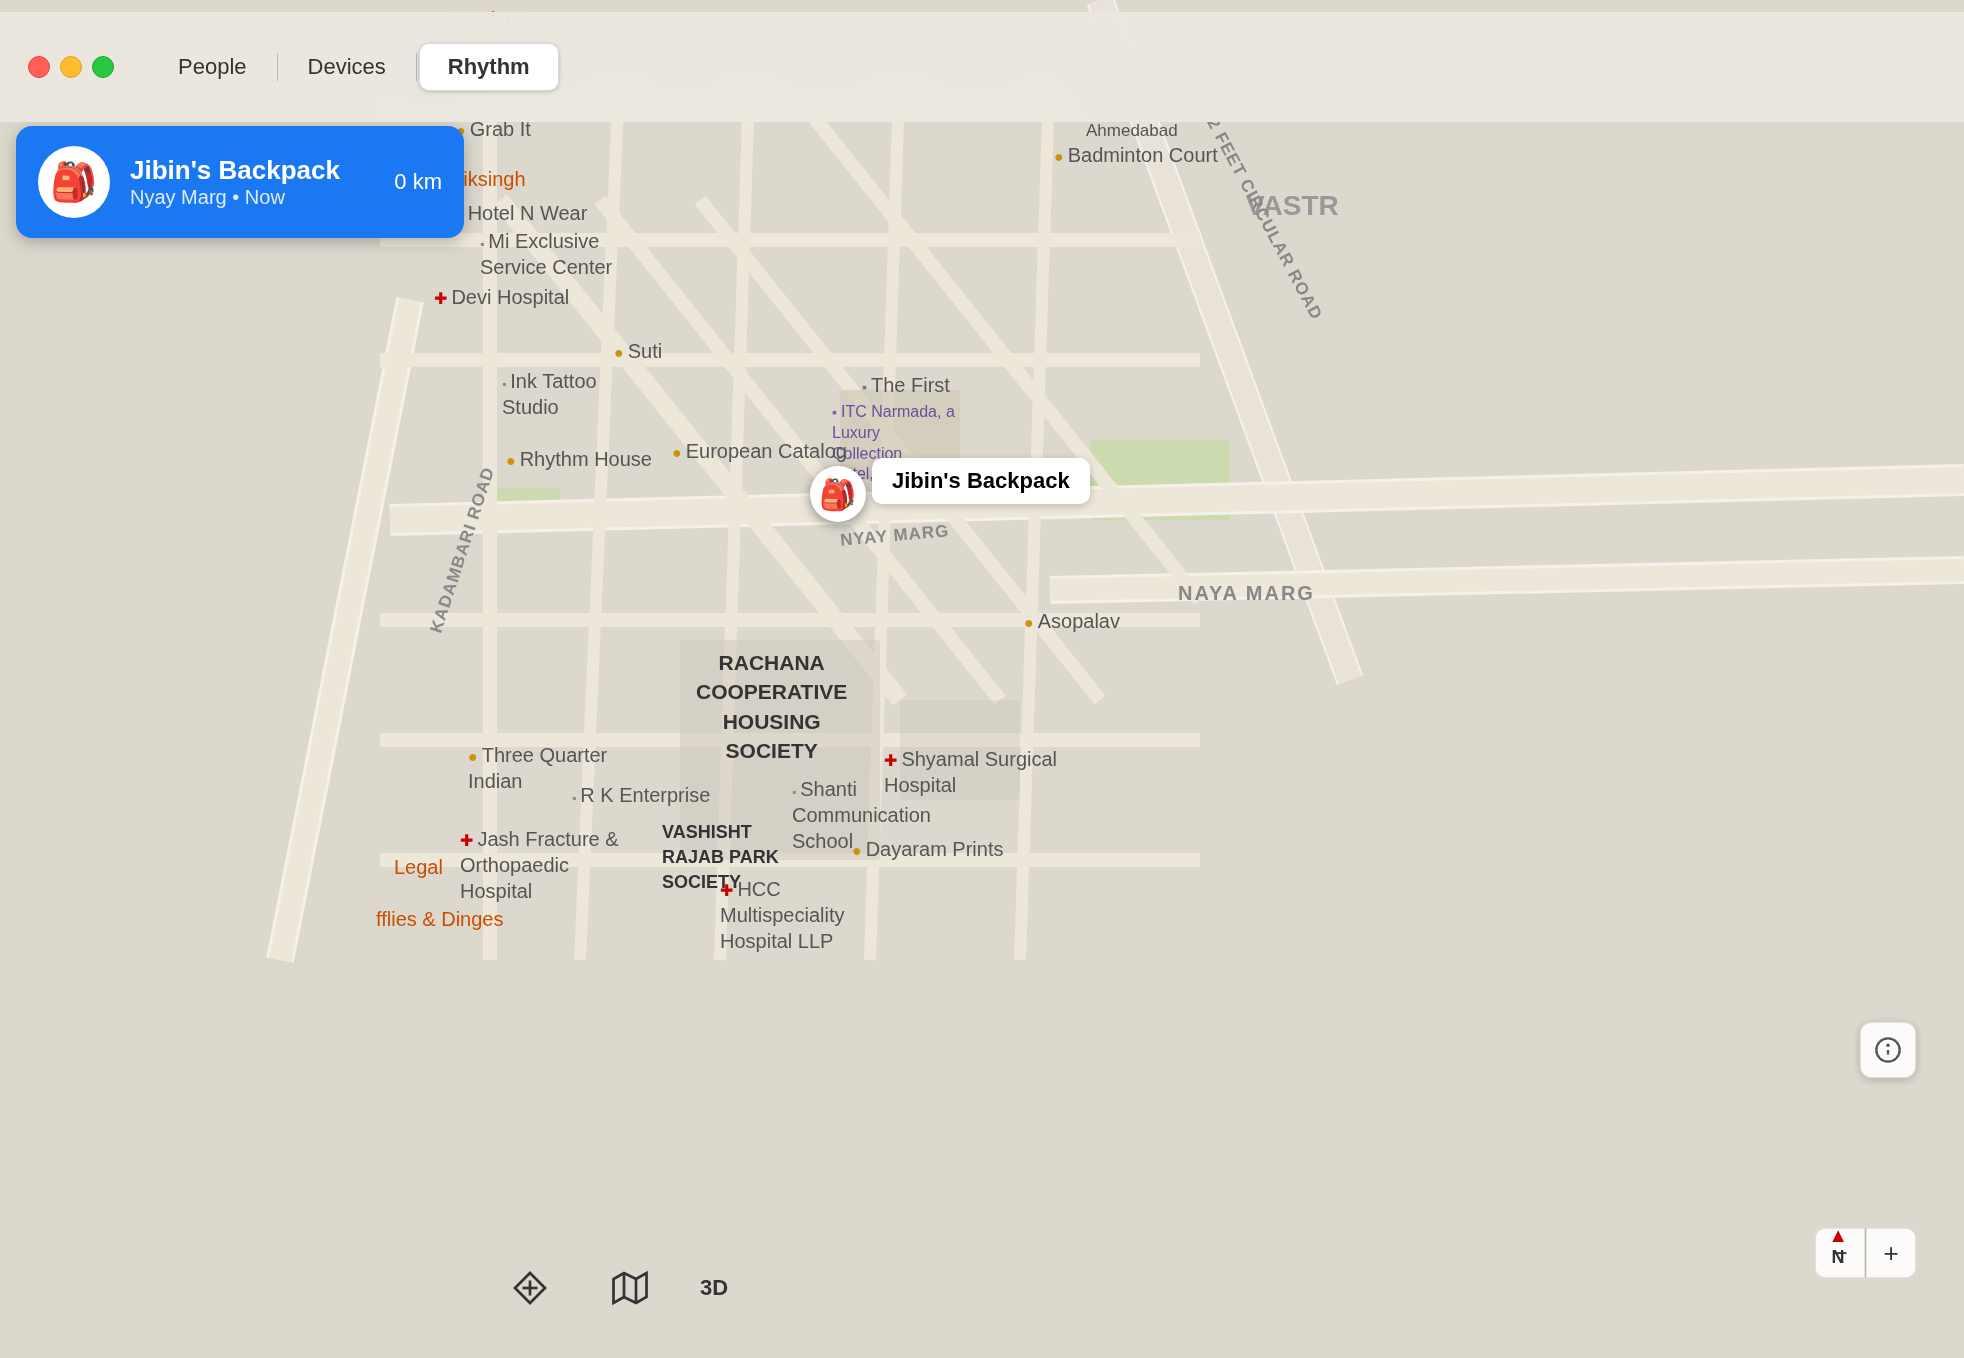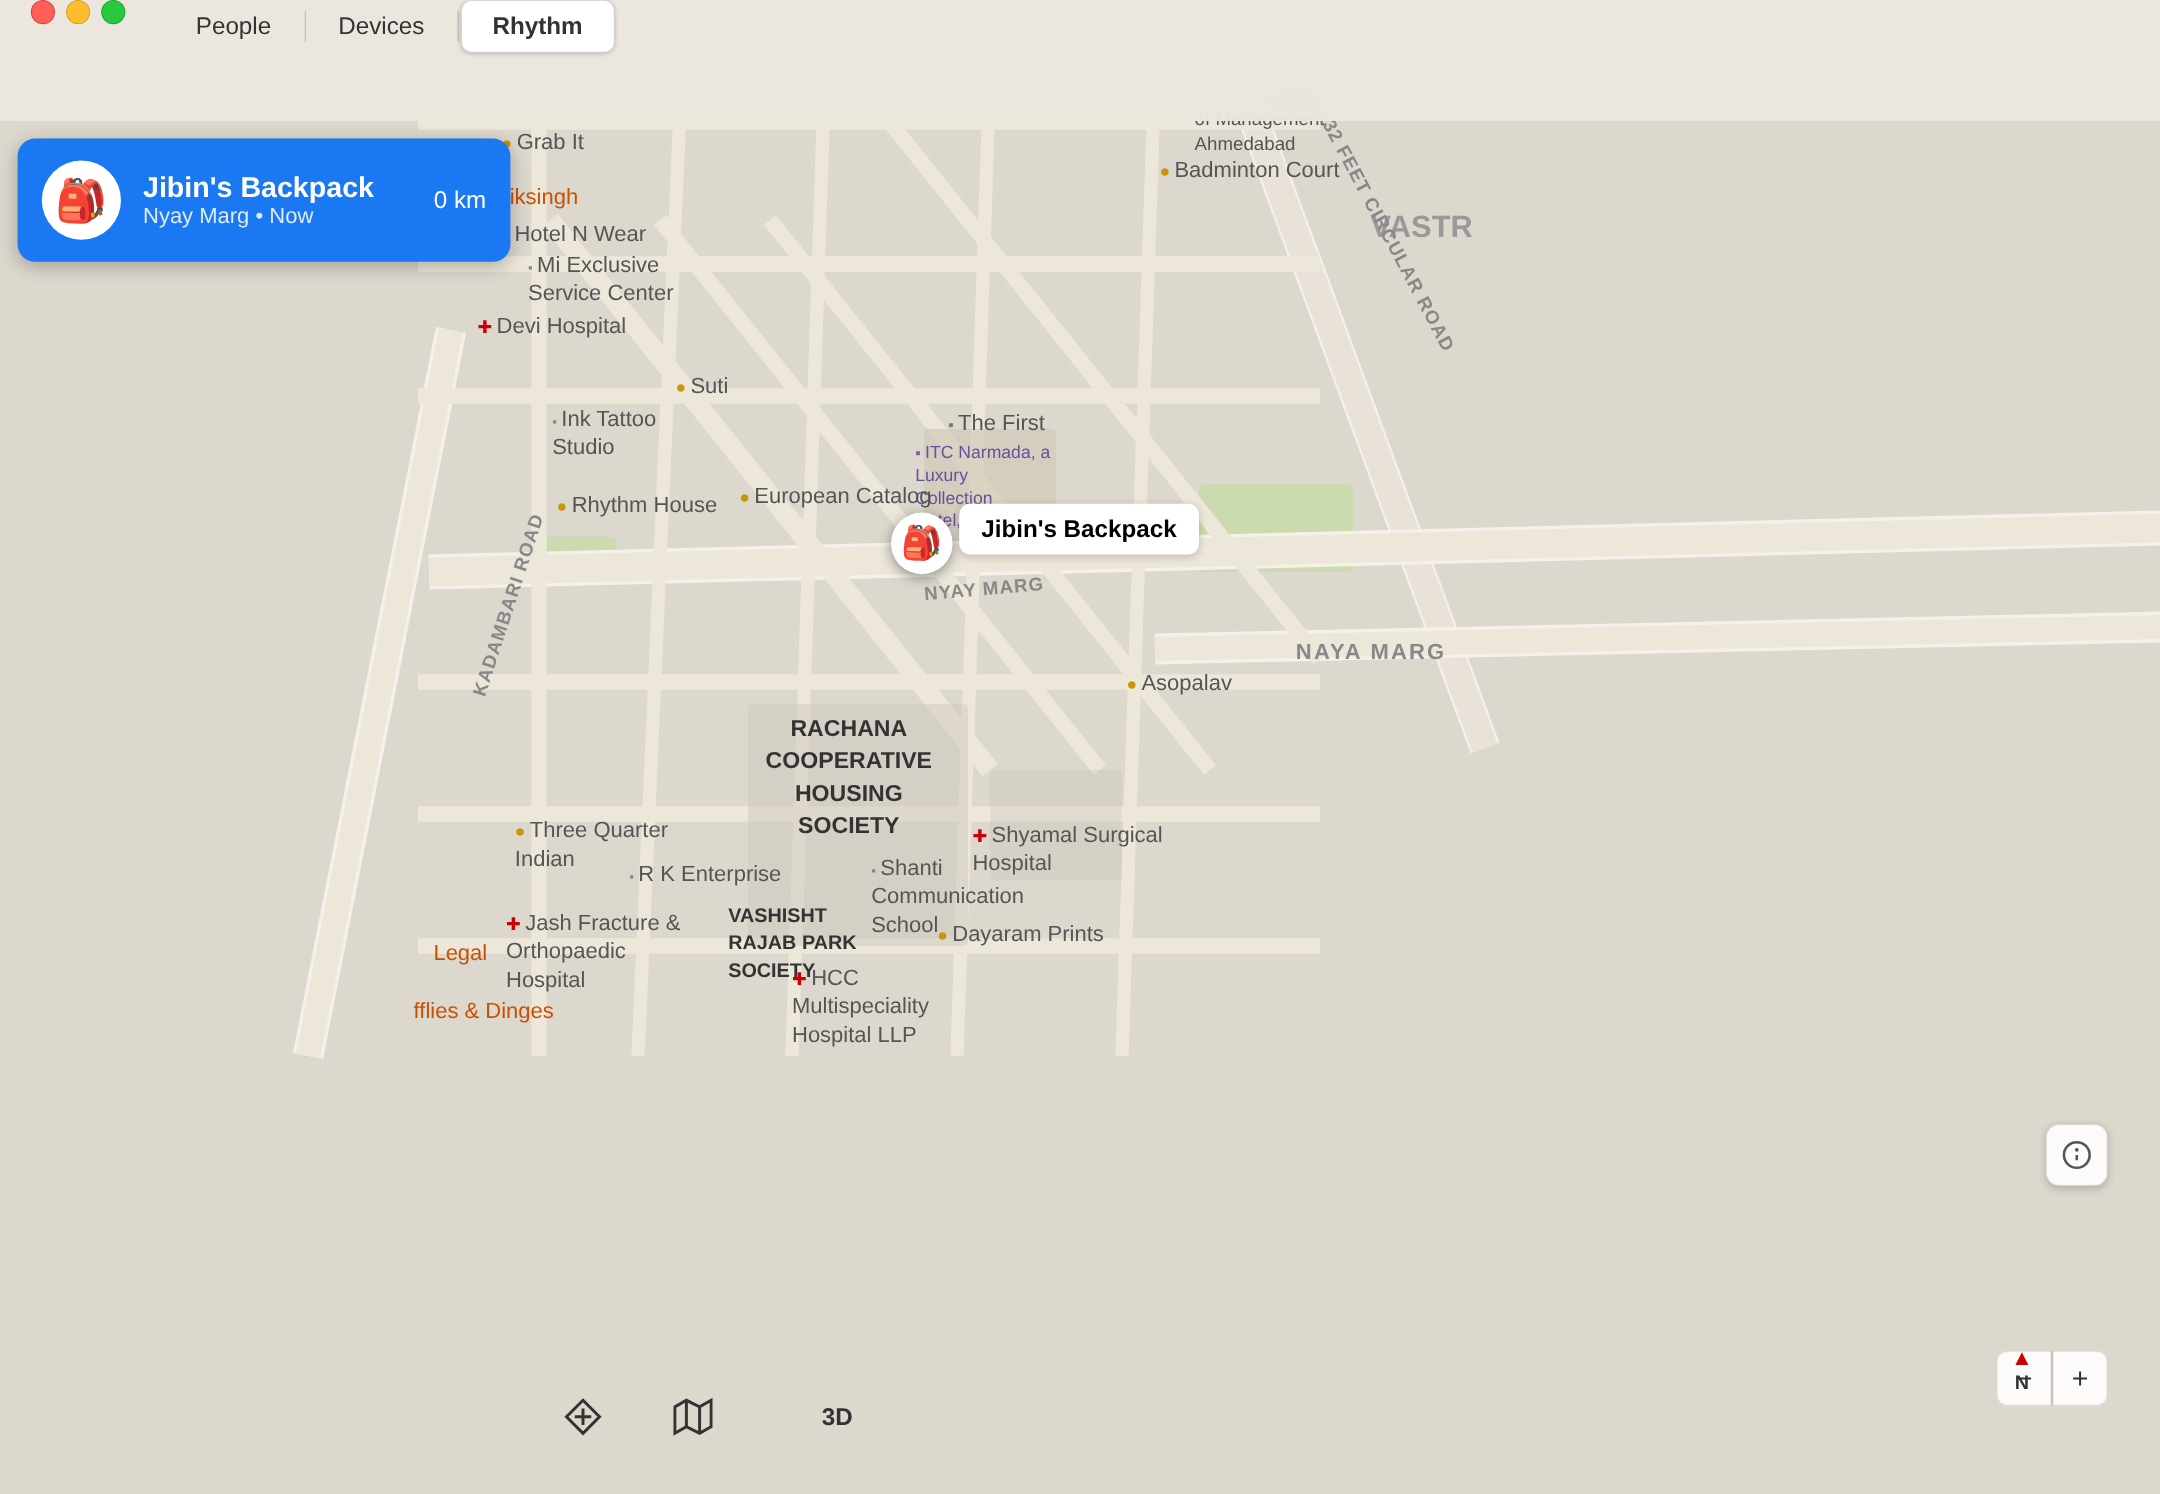--- a/index.html
+++ b/index.html
@@ -24,26 +24,26 @@
     
     .map-svg {
       position: absolute;
       top: 0; left: 0;
       width: 100%; height: 100%;
     }
 
     
     .titlebar {
       position: absolute;
-      top: 0; left: 0; right: 0;
+      top: 12px; left: 0; right: 0;
       height: 110px;
       background: rgba(236, 232, 225, 0.92);
       backdrop-filter: blur(20px);
       display: flex;
-      align-items: flex-start;
+      align-items: center;
       padding: 0 28px;
       z-index: 100;
     }
 
     .traffic-lights {
       display: flex;
       gap: 10px;
       margin-right: 36px;
     }
 
@@ -220,21 +220,20 @@
       cursor: pointer;
       color: #333;
       font-size: 28px;
     }
 
     .threed-btn {
       font-size: 22px;
       font-weight: 600;
       color: #333;
       cursor: pointer;
-      margin-left: 47px;
     }
 
     .zoom-btn {
       width: 50px;
       height: 50px;
       background: rgba(255,255,255,0.9);
       display: flex;
       align-items: center;
       justify-content: center;
       font-size: 26px;

